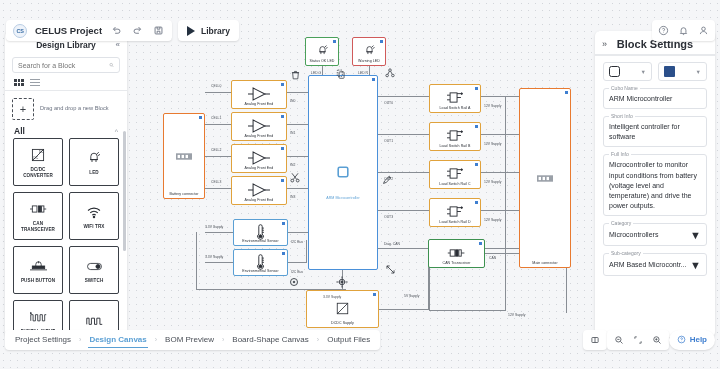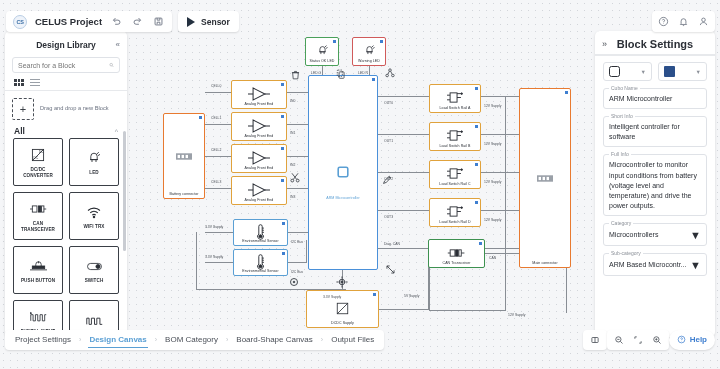--- a/index.html
+++ b/index.html
@@ -12,21 +12,21 @@
     position:relative;
   }
   
   .canvas-bg {
     position:absolute; left:0; top:0; width:720px; height:369px;
     background-color:#f5f6f8;
     background-image: radial-gradient(#d2d5da 0.6px, transparent 0.7px);
     background-size: 7px 7px;
   }
   
-  .topbar { position:absolute; left:0; top:8px; width:720px; height:27px; z-index:30;
+  .topbar { position:absolute; left:0; top:17px; width:720px; height:27px; z-index:30;
             display:flex; align-items:center; }
   .tb-left { margin-left:6px; height:21px; background:#fff; border-radius:4px;
              box-shadow:0 1px 2px rgba(0,0,0,.12); display:flex; align-items:center;
              padding:0 7px; gap:8px; }
   .logo { width:14px;height:14px;border-radius:50%;
           background:#eef3fa;border:1px solid #b9cde4;
           display:flex;align-items:center;justify-content:center;
           font-size:5.5px;font-weight:bold;color:#3a6ea5;letter-spacing:-.2px;}
   .proj-title { font-size:9.5px; font-weight:bold; color:#2b2f36; }
   .tb-icon { width:13px;height:13px;display:flex;align-items:center;justify-content:center;
@@ -454,21 +454,21 @@
     </div>
     <div class="tb-icon">
       <svg viewBox="0 0 16 16">
           <rect x="3" y="3" width="10" height="10" rx="1.2"></rect>
           <path d="M6 3v3h4V3M6 12v-3h4v3"></path>
         </svg>
     </div>
   </div>
   <div class="tb-resolve">
     <div class="play"></div>
-    <div class="lbl">Sensor</div>
+    <div class="lbl">Library</div>
   </div>
   <div class="tb-right">
     <svg viewBox="0 0 16 16">
         <circle cx="8" cy="8" r="6"></circle>
         <path d="M6.4 6.2a1.6 1.6 0 1 1 1.9 1.9V9"></path>
         <circle cx="8.2" cy="11.2" r=".5" fill="#6b7280" stroke="none"></circle>
       </svg>
     <svg viewBox="0 0 16 16">
         <path d="M4.5 11V7.5a3.5 3.5 0 1 1 7 0V11l1 1.3h-9L4.5 11z"></path>
         <path d="M7 13.3a1.1 1.1 0 0 0 2 0"></path>
@@ -649,21 +649,21 @@
       </div>
     </div>
 </div>
 
 <div class="botbar">
   <div class="bb-left" id="bb-tabs">
       <div class="bb-item">Project Settings</div>
       <div class="bb-sep">›</div>
       <div class="bb-item active">Design Canvas</div>
       <div class="bb-sep">›</div>
-      <div class="bb-item">BOM Category</div>
+      <div class="bb-item">BOM Preview</div>
       <div class="bb-sep">›</div>
       <div class="bb-item">Board-Shape Canvas</div>
       <div class="bb-sep">›</div>
       <div class="bb-item">Output Files</div>
     </div>
   <div class="bb-right">
     <div class="bb-box">
       <svg viewBox="0 0 16 16">
           <rect x="3" y="4" width="10" height="8" rx="1"></rect>
           <line x1="8" y1="4" x2="8" y2="12"></line>

